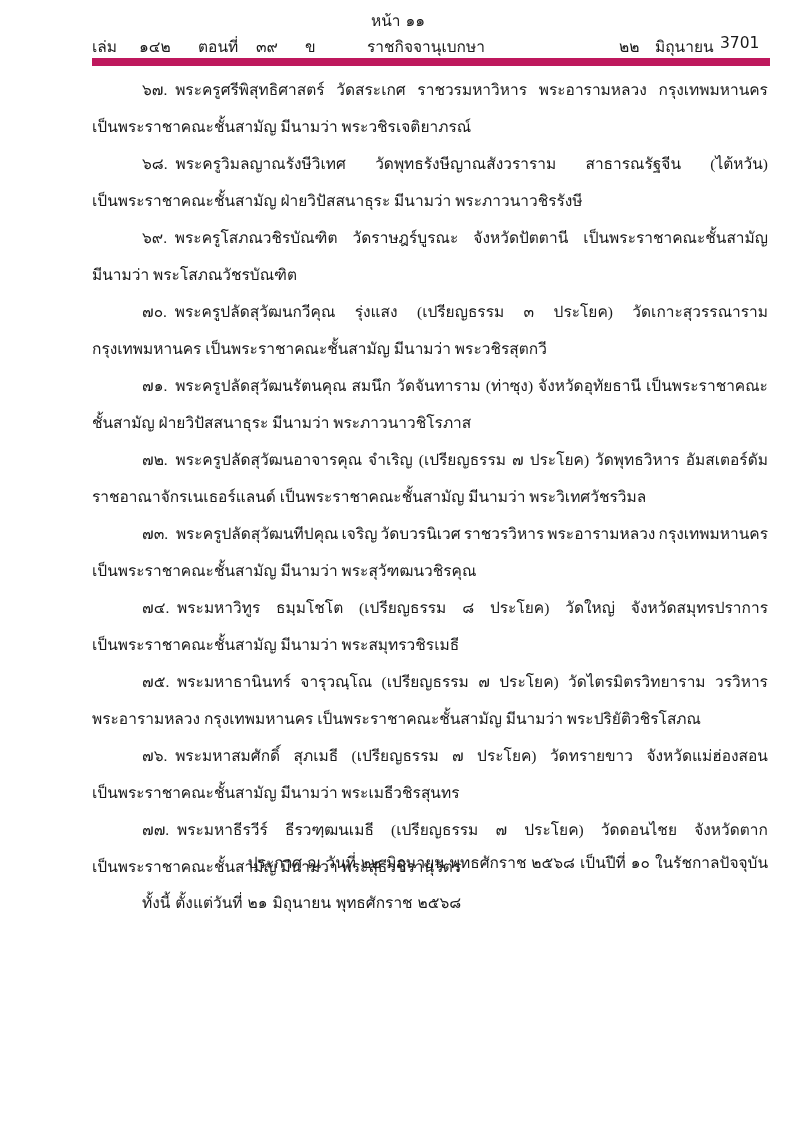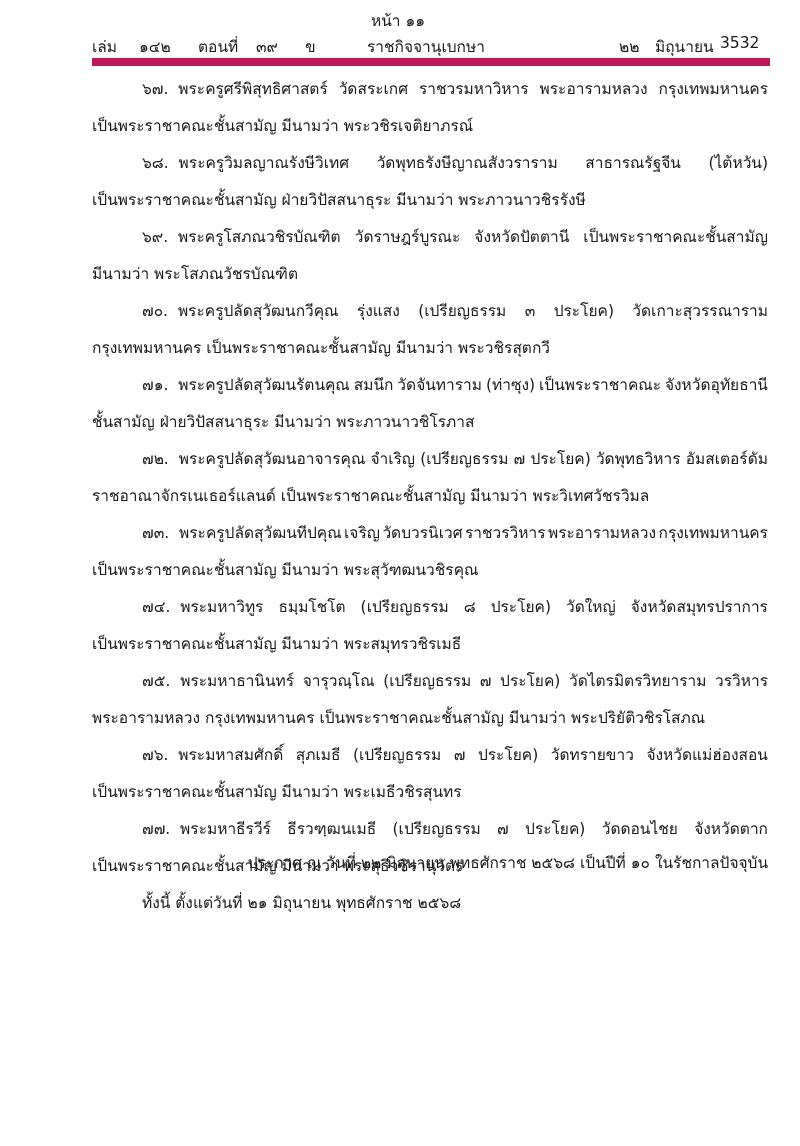--- a/index.html
+++ b/index.html
@@ -47,20 +47,21 @@
   }
   .entry {
     margin: 0;
     text-align: justify;
     text-align-last: left;
   }
   .entry .line {
     display: block;
     white-space: nowrap;
     overflow: hidden;
+    font-family: Liberation Serif, serif;
   }
   .entry .first {
     padding-left: 50px;
     display: flex;
     justify-content: space-between;
   }
   .entry .first span { white-space: nowrap; }
   .effective {
     padding-left: 50px;
     white-space: nowrap;
@@ -80,21 +81,21 @@
 
 <div class="running-header">
   <span class="rh-item" style="left:0px">เล่ม</span>
   <span class="rh-item" style="left:47px">๑๔๒</span>
   <span class="rh-item" style="left:106px">ตอนที่</span>
   <span class="rh-item" style="left:164px">๓๙</span>
   <span class="rh-item" style="left:213px">ข</span>
   <span class="rh-item" style="left:275px">ราชกิจจานุเบกษา</span>
   <span class="rh-item" style="left:527px">๒๒</span>
   <span class="rh-item" style="left:563px">มิถุนายน</span>
-  <span class="rh-item" style="left:628px">3532</span>
+  <span class="rh-item" style="left:628px">3701</span>
 </div>
 
 <div class="body-text" id="body-text">
 
 <div class="entry">
       <div class="line first">
         <span><span>๖๗.</span>&nbsp; <span>พระครูศรีพิสุทธิศาสตร์</span></span>
         <span>วัดสระเกศ</span>
         <span>ราชวรมหาวิหาร</span>
         <span>พระอารามหลวง</span>
@@ -130,22 +131,22 @@
         <span>วัดเกาะสุวรรณาราม</span>
       </div>
       <div class="line">กรุงเทพมหานคร เป็นพระราชาคณะชั้นสามัญ มีนามว่า พระวชิรสุตกวี</div>
     </div>
     <div class="entry">
       <div class="line first">
         <span><span>๗๑.</span>&nbsp; <span>พระครูปลัดสุวัฒนรัตนคุณ</span></span>
         <span>สมนึก</span>
         <span>วัดจันทาราม</span>
         <span>(ท่าซุง)</span>
+        <span>จังหวัดอุทัยธานี</span>
         <span>เป็นพระราชาคณะ</span>
-        <span>จังหวัดอุทัยธานี</span>
       </div>
       <div class="line">ชั้นสามัญ ฝ่ายวิปัสสนาธุระ มีนามว่า พระภาวนาวชิโรภาส</div>
     </div>
     <div class="entry">
       <div class="line first">
         <span><span>๗๒.</span>&nbsp; <span>พระครูปลัดสุวัฒนอาจารคุณ</span></span>
         <span>จำเริญ</span>
         <span>(เปรียญธรรม</span>
         <span>๗</span>
         <span>ประโยค)</span>

